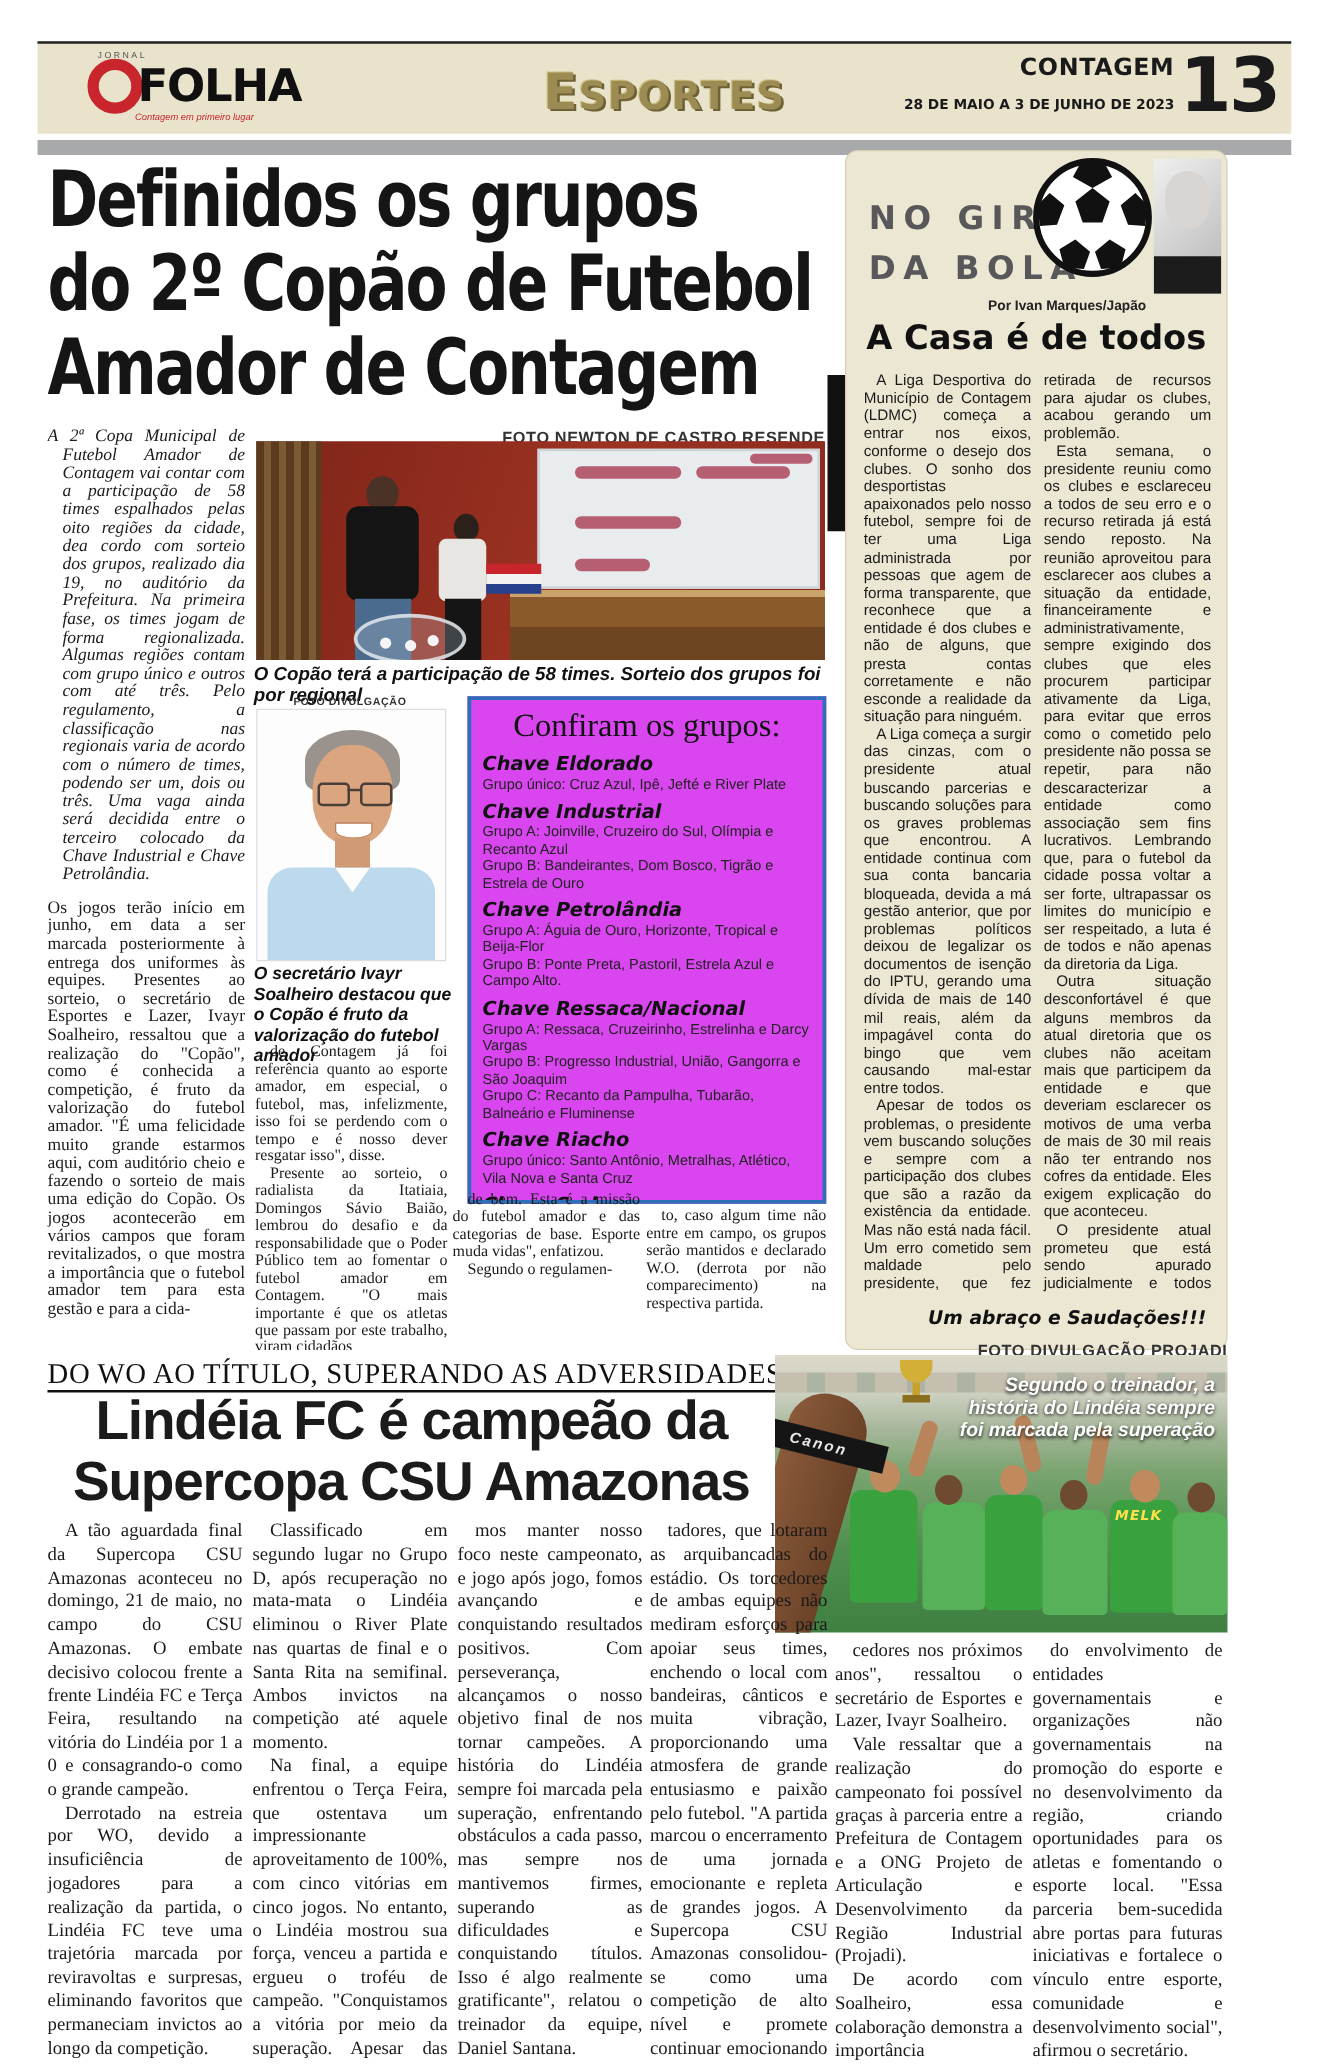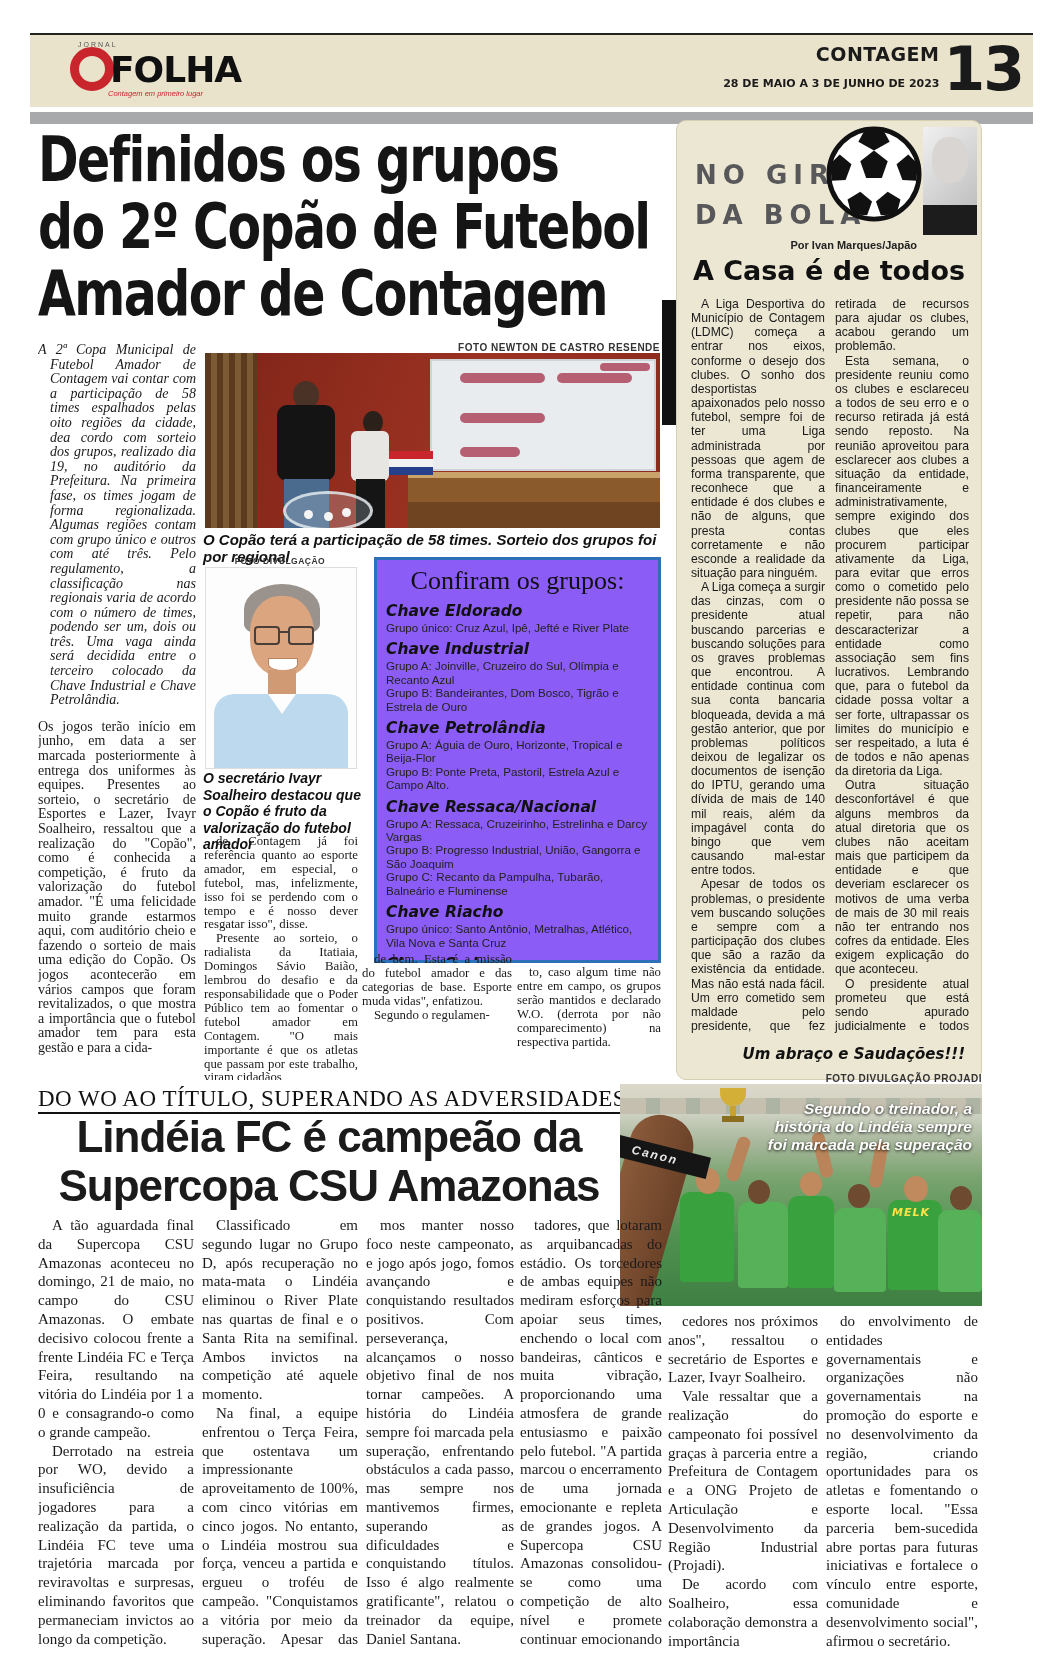--- a/index.html
+++ b/index.html
@@ -22,21 +22,21 @@
   .edition{position:absolute;right:10px;top:8px;display:flex;align-items:flex-start;gap:4px;text-align:right;
       font-family:"DejaVu Sans",sans-serif;}
   .edition .city{font-weight:900;font-size:19px;letter-spacing:0.5px;}
   .edition .date{font-weight:700;font-size:11px;margin-top:12px;white-space:nowrap;}
   .edition .pagenum{font-weight:900;font-size:60px;line-height:52px;letter-spacing:-2px;}
   .gray-bar{left:30px;top:112px;width:1003px;height:12px;background:#a8a9ab;}
   
   .lead-headline{left:38px;top:126px;width:800px;transform:scaleX(0.79);transform-origin:0 0;}
   .lead-headline p{margin:0;font-family:"DejaVu Sans",sans-serif;font-weight:900;font-size:62px;
       line-height:67px;letter-spacing:-2px;color:#151515;white-space:nowrap;}
-  .credit{font-family:"Liberation Sans",sans-serif;font-weight:700;font-size:10px;color:#333;letter-spacing:0.5px;}
+  .credit{font-family:"Liberation Sans",sans-serif;font-weight:700;font-size:13px;color:#333;letter-spacing:0.5px;}
   .caption{font-family:"Liberation Sans",sans-serif;font-weight:700;font-style:italic;color:#111;}
   .bodytext p{margin:0;}
   .intro-col{left:38px;top:343px;width:158px;height:737px;overflow:hidden;font-size:14px;line-height:14.6px;
       text-align:justify;}
   .intro-col p.italic{font-style:italic;padding-left:12px;text-indent:-12px;margin-bottom:12px;}
   .newscol{text-align:justify;overflow:hidden;font-size:12.8px;line-height:13.9px;}
   .newscol p{text-indent:12px;margin:0;}
   
   .photo1{left:205px;top:353px;width:455px;height:175px;background:linear-gradient(110deg,#7e2418,#9c3222 55%,#8a2a1c);overflow:hidden;}
   .wood{position:absolute;left:0;top:0;width:52px;height:100%;
@@ -61,21 +61,21 @@
   .p-hair{position:absolute;left:38px;top:16px;width:76px;height:50px;border-radius:50% 50% 20% 20%;background:#9a938d;}
   .p-face{position:absolute;left:44px;top:28px;width:64px;height:80px;border-radius:45%;background:#dba57f;}
   .p-glass{position:absolute;top:58px;width:22px;height:15px;border:2px solid #4a3f38;border-radius:4px;}
   .p-bridge{position:absolute;left:72px;top:63px;width:10px;height:2px;background:#4a3f38;}
   .p-smile{position:absolute;left:62px;top:90px;width:28px;height:11px;background:#fff;border:1px solid #b9825e;border-radius:0 0 50% 50%;}
   .p-neck{position:absolute;left:62px;top:102px;width:28px;height:30px;background:#d09a74;}
   .p-shirt{position:absolute;left:8px;top:126px;width:134px;height:74px;border-radius:20px 20px 0 0;background:#bcd9ed;}
   .p-collar{position:absolute;left:62px;top:126px;width:28px;height:20px;background:#fdfdfd;
       clip-path:polygon(0 0,100% 0,50% 100%);}
   
-  .groups-box{left:374px;top:557px;width:287px;height:406px;background:#8b5cf6;border:3px solid #2d6fb8;
+  .groups-box{left:374px;top:557px;width:287px;height:406px;background:#d946ef;border:3px solid #2d6fb8;
       box-sizing:border-box;padding:4px 9px;overflow:hidden;}
   .groups-title{text-align:center;font-size:26px;margin:2px 0 4px;font-family:"Liberation Serif",serif;color:#111;}
   .groups-box h3{margin:6px 0 1px;text-align:left;font-family:"DejaVu Sans",sans-serif;font-weight:800;
       font-style:italic;font-size:15.5px;color:#111;}
   .groups-box .gline{font-family:"Liberation Sans",sans-serif;font-size:11.6px;line-height:13.4px;color:#222;}
   
   .giro-panel{left:676px;top:120px;width:306px;height:960px;background:#ece7d3;border:1px solid #d6cfb4;
       border-radius:10px;box-sizing:border-box;}
   .giro-title{position:absolute;left:18px;top:34px;}
   .giro-title p{margin:0;font-family:"DejaVu Sans",sans-serif;font-weight:900;font-size:26px;line-height:40px;
@@ -130,20 +130,21 @@
 
 <div id="page">
 
   <div class="abs header-band">
     <div class="masthead-small">JORNAL</div>
     <div class="masthead-row">
       <div class="ring"></div>
       <div class="masthead">FOLHA</div>
     </div>
     <div class="tagline">Contagem em primeiro lugar</div>
+    <div class="section-title">ESPORTES</div>
     <div class="edition">
       <div>
         <div class="city">CONTAGEM</div>
         <div class="date">28 DE MAIO A 3 DE JUNHO DE 2023</div>
       </div>
       <div class="pagenum">13</div>
     </div>
   </div>
   <div class="abs gray-bar"></div>
 

